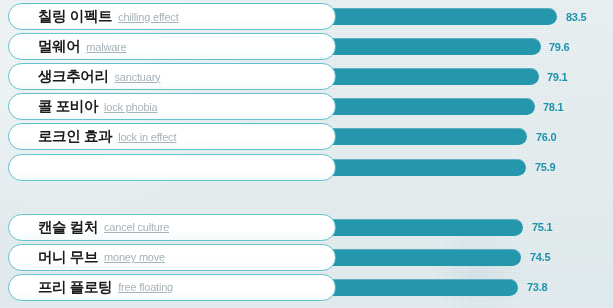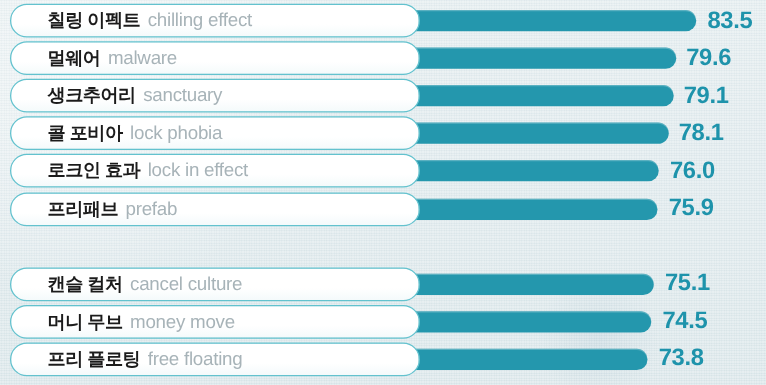--- a/index.html
+++ b/index.html
@@ -78,33 +78,34 @@
   }
 
   .ko {
     font-size: 14.5px;
     font-weight: bold;
     color: #1b1b1b;
     letter-spacing: -0.4px;
   }
 
   .en {
-    font-size: 15px;
+    font-size: 11px;
     font-weight: normal;
     color: #a7b3b8;
     letter-spacing: -0.2px;
+    text-decoration: underline;
   }
 
   .value {
     position: absolute;
     top: 0;
     height: 27px;
     display: flex;
     align-items: center;
-    font-size: 19px;
+    font-size: 11px;
     font-weight: bold;
     color: #1e93ab;
     letter-spacing: -0.3px;
   }
 </style>
 </head>
 <body>
 
 <div id="chart">
     <div class="row" style="top: 3px;">
@@ -148,24 +149,20 @@
       <div class="pill"></div>
       <div class="labels">
         <span class="ko">로크인 효과</span>
         <span class="en">lock in effect</span>
       </div>
       <div class="value" style="left: 536px;">76.0</div>
     </div>
     <div class="row" style="top: 153.5px;">
       <div class="bar" style="width: 226px;"></div>
       <div class="pill"></div>
-      <div class="labels">
-        <span class="ko">프리패브</span>
-        <span class="en">prefab</span>
-      </div>
       <div class="value" style="left: 535px;">75.9</div>
     </div>
     <div class="row" style="top: 213.7px;">
       <div class="bar" style="width: 223px;"></div>
       <div class="pill"></div>
       <div class="labels">
         <span class="ko">캔슬 컬처</span>
         <span class="en">cancel culture</span>
       </div>
       <div class="value" style="left: 532px;">75.1</div>

